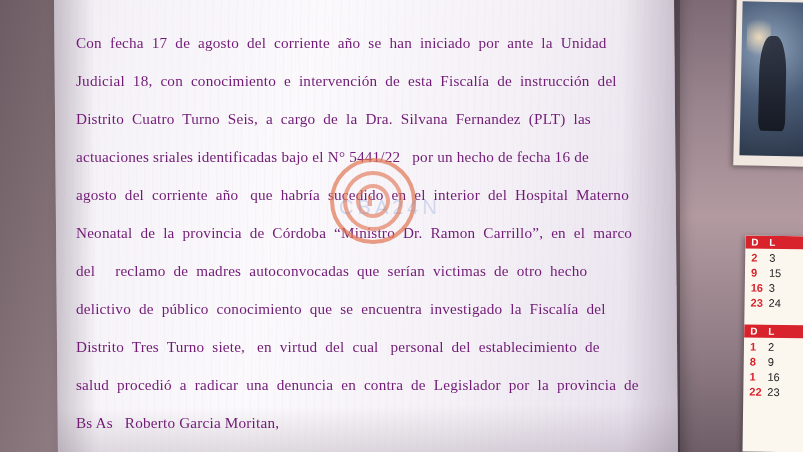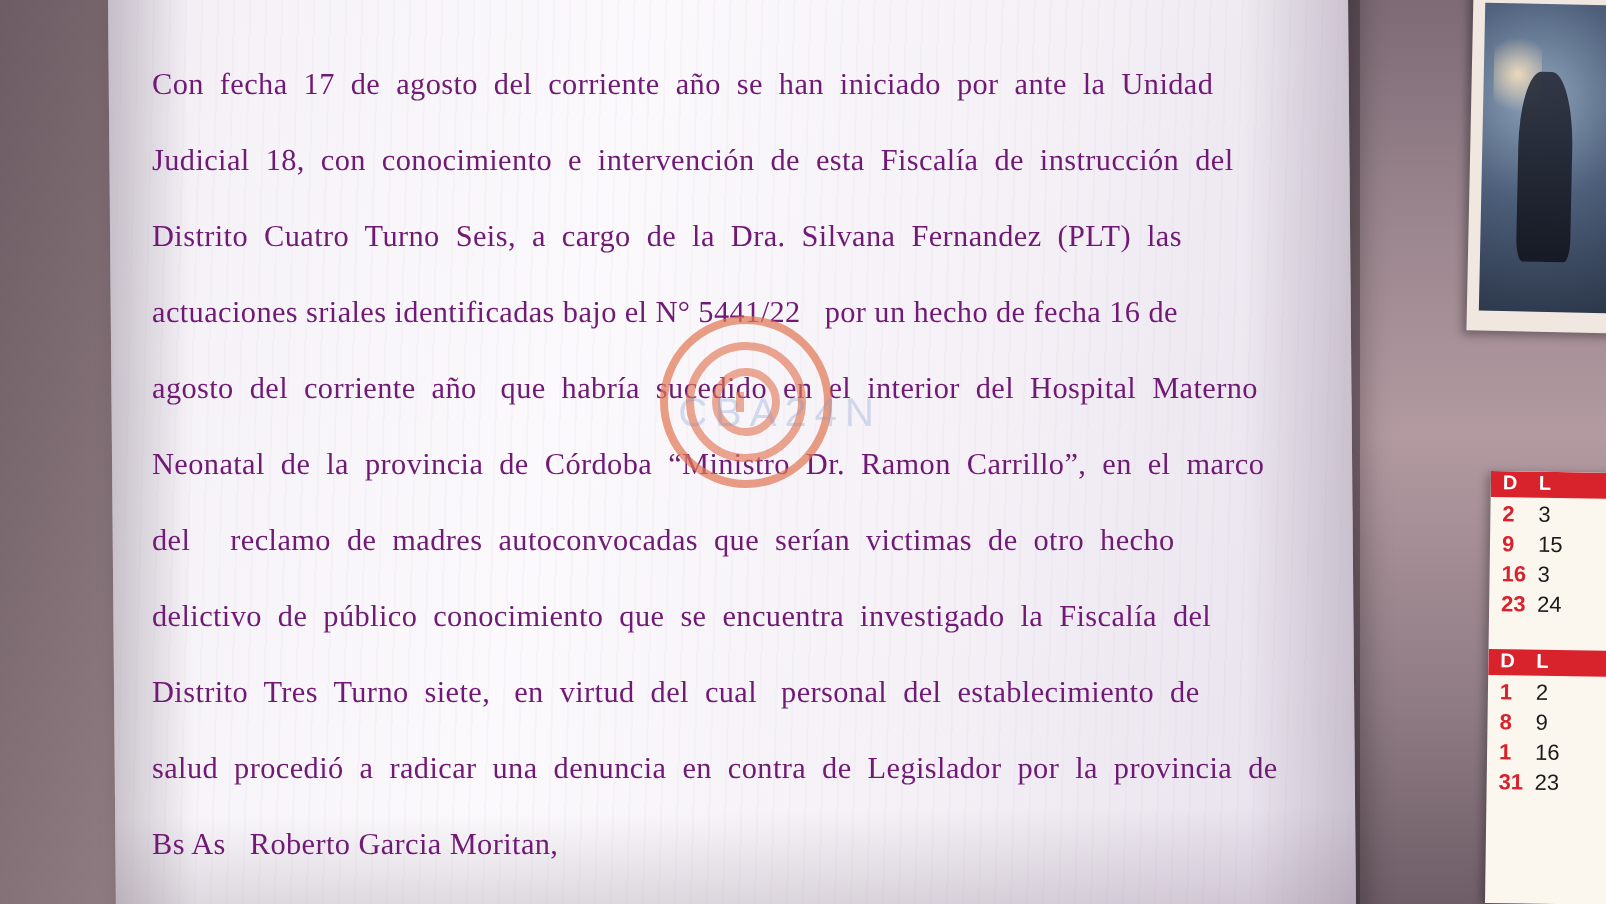--- a/index.html
+++ b/index.html
@@ -243,21 +243,21 @@
         </div>
         <div class="cal-row">
           <span class="red">8</span>
           <span>9</span>
         </div>
         <div class="cal-row">
           <span class="red">1</span>
           <span>16</span>
         </div>
         <div class="cal-row">
-          <span class="red">31</span>
+          <span class="red">22</span>
           <span>23</span>
         </div>
       </div>
     </div>
   </div>
 
   <div class="sheet">
     <div class="shade-l"></div>
     <div class="shade-r"></div>
     <div class="shade-b"></div>

